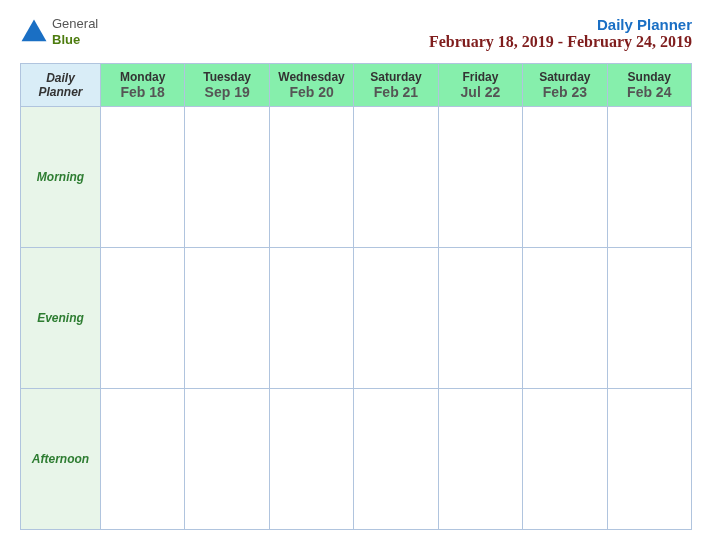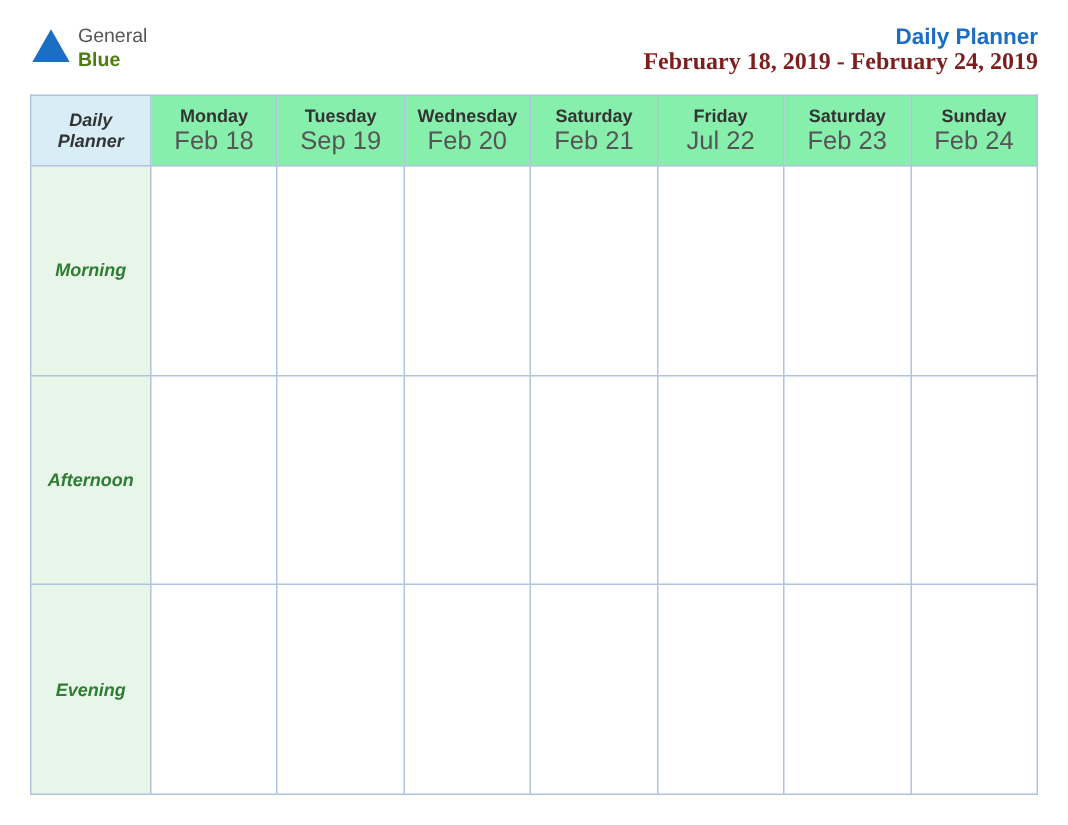--- a/index.html
+++ b/index.html
@@ -87,22 +87,22 @@
       font-weight: bold;
     }
 
     .header-day {
       font-weight: bold;
       font-size: 12px;
       color: #333;
     }
 
     .header-date {
-      font-weight: normal;
-      font-size: 17px;
+      font-weight: bold;
+      font-size: 14px;
       color: #555;
     }
 
     .col-label {
       background-color: #e8f5e9 !important;
       color: #2e7d32;
       font-weight: bold;
       font-style: italic;
       font-size: 12px;
       width: 80px;
@@ -190,31 +190,31 @@
       <td class="time-label">Morning</td>
       <td class="empty-cell"></td>
       <td class="empty-cell"></td>
       <td class="empty-cell"></td>
       <td class="empty-cell"></td>
       <td class="empty-cell"></td>
       <td class="empty-cell"></td>
       <td class="empty-cell"></td>
     </tr>
     <tr>
+      <td class="time-label">Evening</td>
+      <td class="empty-cell"></td>
+      <td class="empty-cell"></td>
+      <td class="empty-cell"></td>
+      <td class="empty-cell"></td>
+      <td class="empty-cell"></td>
+      <td class="empty-cell"></td>
+      <td class="empty-cell"></td>
+    </tr>
+    <tr>
       <td class="time-label">Afternoon</td>
-      <td class="empty-cell"></td>
-      <td class="empty-cell"></td>
-      <td class="empty-cell"></td>
-      <td class="empty-cell"></td>
-      <td class="empty-cell"></td>
-      <td class="empty-cell"></td>
-      <td class="empty-cell"></td>
-    </tr>
-    <tr>
-      <td class="time-label">Evening</td>
       <td class="empty-cell"></td>
       <td class="empty-cell"></td>
       <td class="empty-cell"></td>
       <td class="empty-cell"></td>
       <td class="empty-cell"></td>
       <td class="empty-cell"></td>
       <td class="empty-cell"></td>
     </tr>
   </tbody>
 </table>

